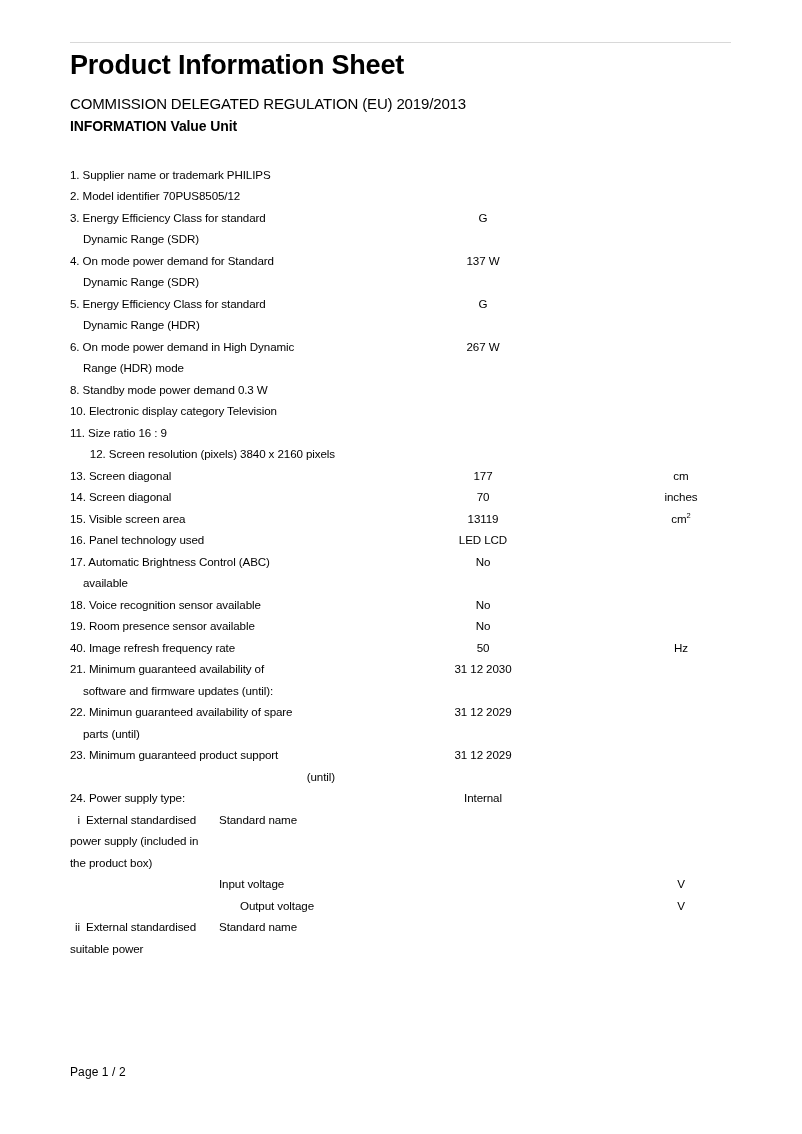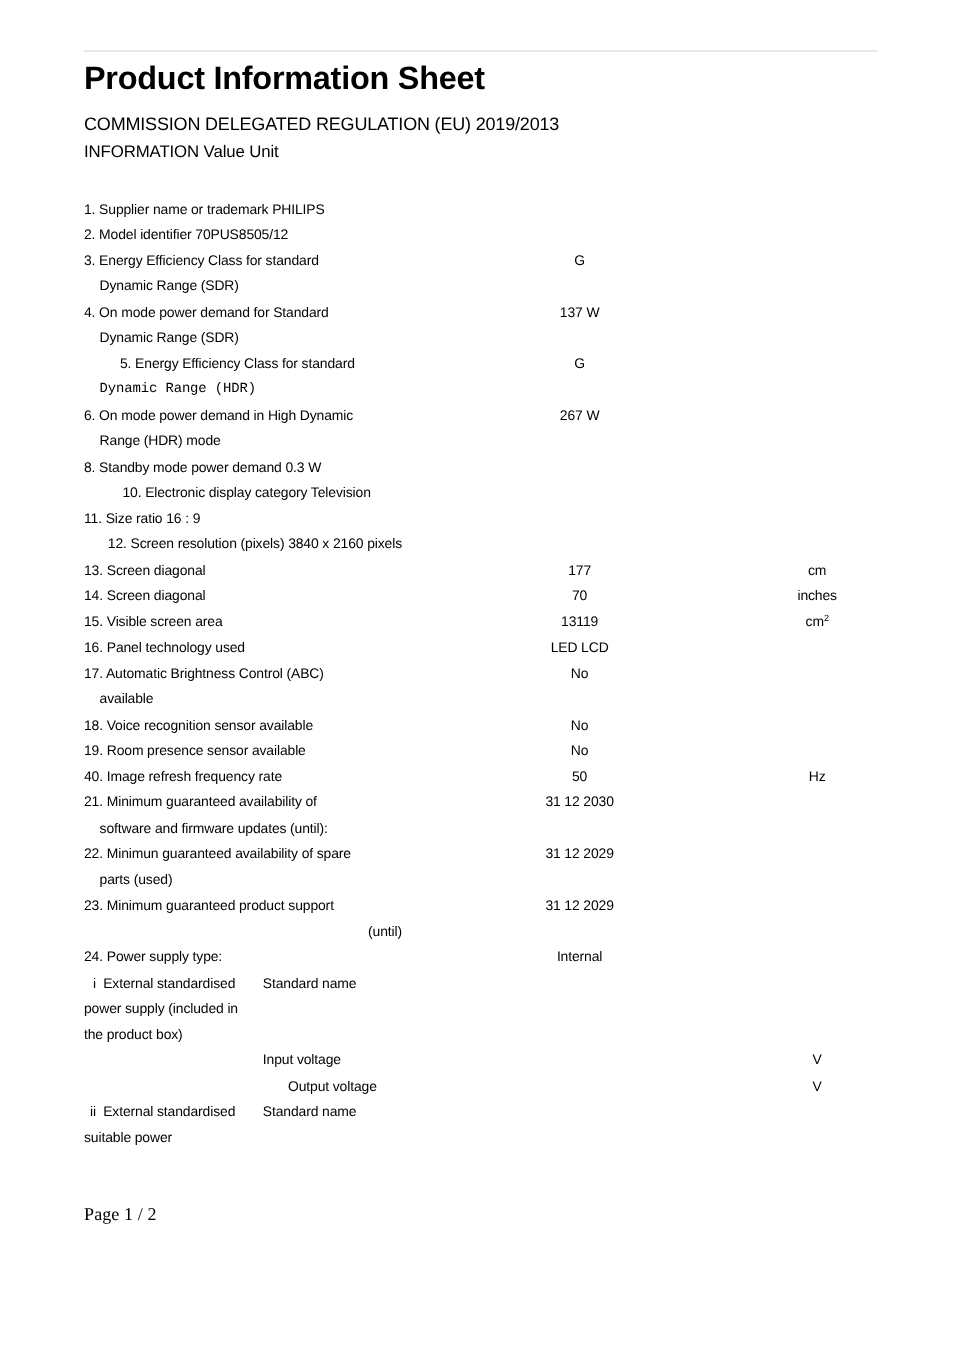--- a/index.html
+++ b/index.html
@@ -119,40 +119,40 @@
   }
   .rn {
     display: inline-block;
     width: 16px;
     text-align: right;
     padding-right: 6px;
   }
 
   
   .hdr-cell {
-    font-weight: normal;
+    font-weight: bold;
     font-size: 14px;
     line-height: 22px;
     white-space: nowrap;
     padding-left: 30px;
     letter-spacing: -0.1px;
   }
 
   sup.sq {
     font-size: 7.5px;
     vertical-align: super;
     line-height: 0;
   }
 
   .footer {
     position: absolute;
     left: 70px;
-    top: 1005px;
-    font-size: 15px;
-    font-family: Liberation Serif, serif;
+    top: 1065px;
+    font-size: 12px;
+    font-family: Liberation Sans, sans-serif;
     color: #000000;
     letter-spacing: 0.1px;
   }
 </style>
 </head>
 <body>
 
 <div class="page">
 
   <div class="top-rule"></div>
@@ -203,22 +203,22 @@
           <tr>
             <td class="bt-d lbl">
               <div style="white-space: nowrap;">4. On mode power demand for Standard</div>
               <div style="padding-left: 13px; white-space: nowrap;">Dynamic Range (SDR)</div>
             </td>
             <td class="bt-d bl-d val">137 W</td>
             <td class="bt-d bl-d br-d unit"></td>
           </tr>
           <tr>
             <td class="bt-d lbl">
-              <div style="white-space: nowrap; margin-left: 30px;">5. Energy Efficiency Class for standard</div>
-              <div style="padding-left: 13px; white-space: nowrap; font-family: Liberation Mono, monospace;">Dynamic Range (HDR)</div>
+              <div style="white-space: nowrap;">5. Energy Efficiency Class for standard</div>
+              <div style="padding-left: 13px; white-space: nowrap;">Dynamic Range (HDR)</div>
             </td>
             <td class="bt-d bl-d val">G</td>
             <td class="bt-d bl-d br-d unit"></td>
           </tr>
           <tr>
             <td class="bt-d lbl">
               <div style="white-space: nowrap;">6. On mode power demand in High Dynamic</div>
               <div style="padding-left: 13px; white-space: nowrap;">Range (HDR) mode</div>
             </td>
             <td class="bt-d bl-d val">267 W</td>
@@ -226,21 +226,21 @@
           </tr>
           <tr>
             <td class="bt-d lbl">
               <div style="white-space: nowrap;">8. Standby mode power demand 0.3 W</div>
             </td>
             <td class="bt-d bl-d val"></td>
             <td class="bt-d bl-d br-d unit"></td>
           </tr>
           <tr>
             <td class="bt-d lbl">
-              <div style="white-space: nowrap; margin-left: 32px;">10. Electronic display category Television</div>
+              <div style="white-space: nowrap;">10. Electronic display category Television</div>
             </td>
             <td class="bt-d bl-d val"></td>
             <td class="bt-d bl-d br-d unit"></td>
           </tr>
           <tr>
             <td class="bt-d lbl">
               <div style="white-space: nowrap;">11. Size ratio 16 : 9</div>
             </td>
             <td class="bt-d bl-d val"></td>
             <td class="bt-d bl-d br-d unit"></td>
@@ -313,21 +313,21 @@
             <td class="bt-d lbl">
               <div style="white-space: nowrap;">21. Minimum guaranteed availability of</div>
               <div style="padding-left: 13px; white-space: nowrap;">software and firmware updates (until):</div>
             </td>
             <td class="bt-d bl-d val">31 12 2030</td>
             <td class="bt-d bl-d br-d unit"></td>
           </tr>
           <tr>
             <td class="bt-d lbl">
               <div style="white-space: nowrap;">22. Minimun guaranteed availability of spare</div>
-              <div style="padding-left: 13px; white-space: nowrap;">parts (used)</div>
+              <div style="padding-left: 13px; white-space: nowrap;">parts (until)</div>
             </td>
             <td class="bt-d bl-d val">31 12 2029</td>
             <td class="bt-d bl-d br-d unit"></td>
           </tr>
           <tr>
             <td class="bt-d lbl">
               <div style="white-space: nowrap;">23. Minimum guaranteed product support</div>
               <div style="padding-left: 13px; white-space: nowrap; text-align: right;">(until)</div>
             </td>
             <td class="bt-d bl-d val">31 12 2029</td>

